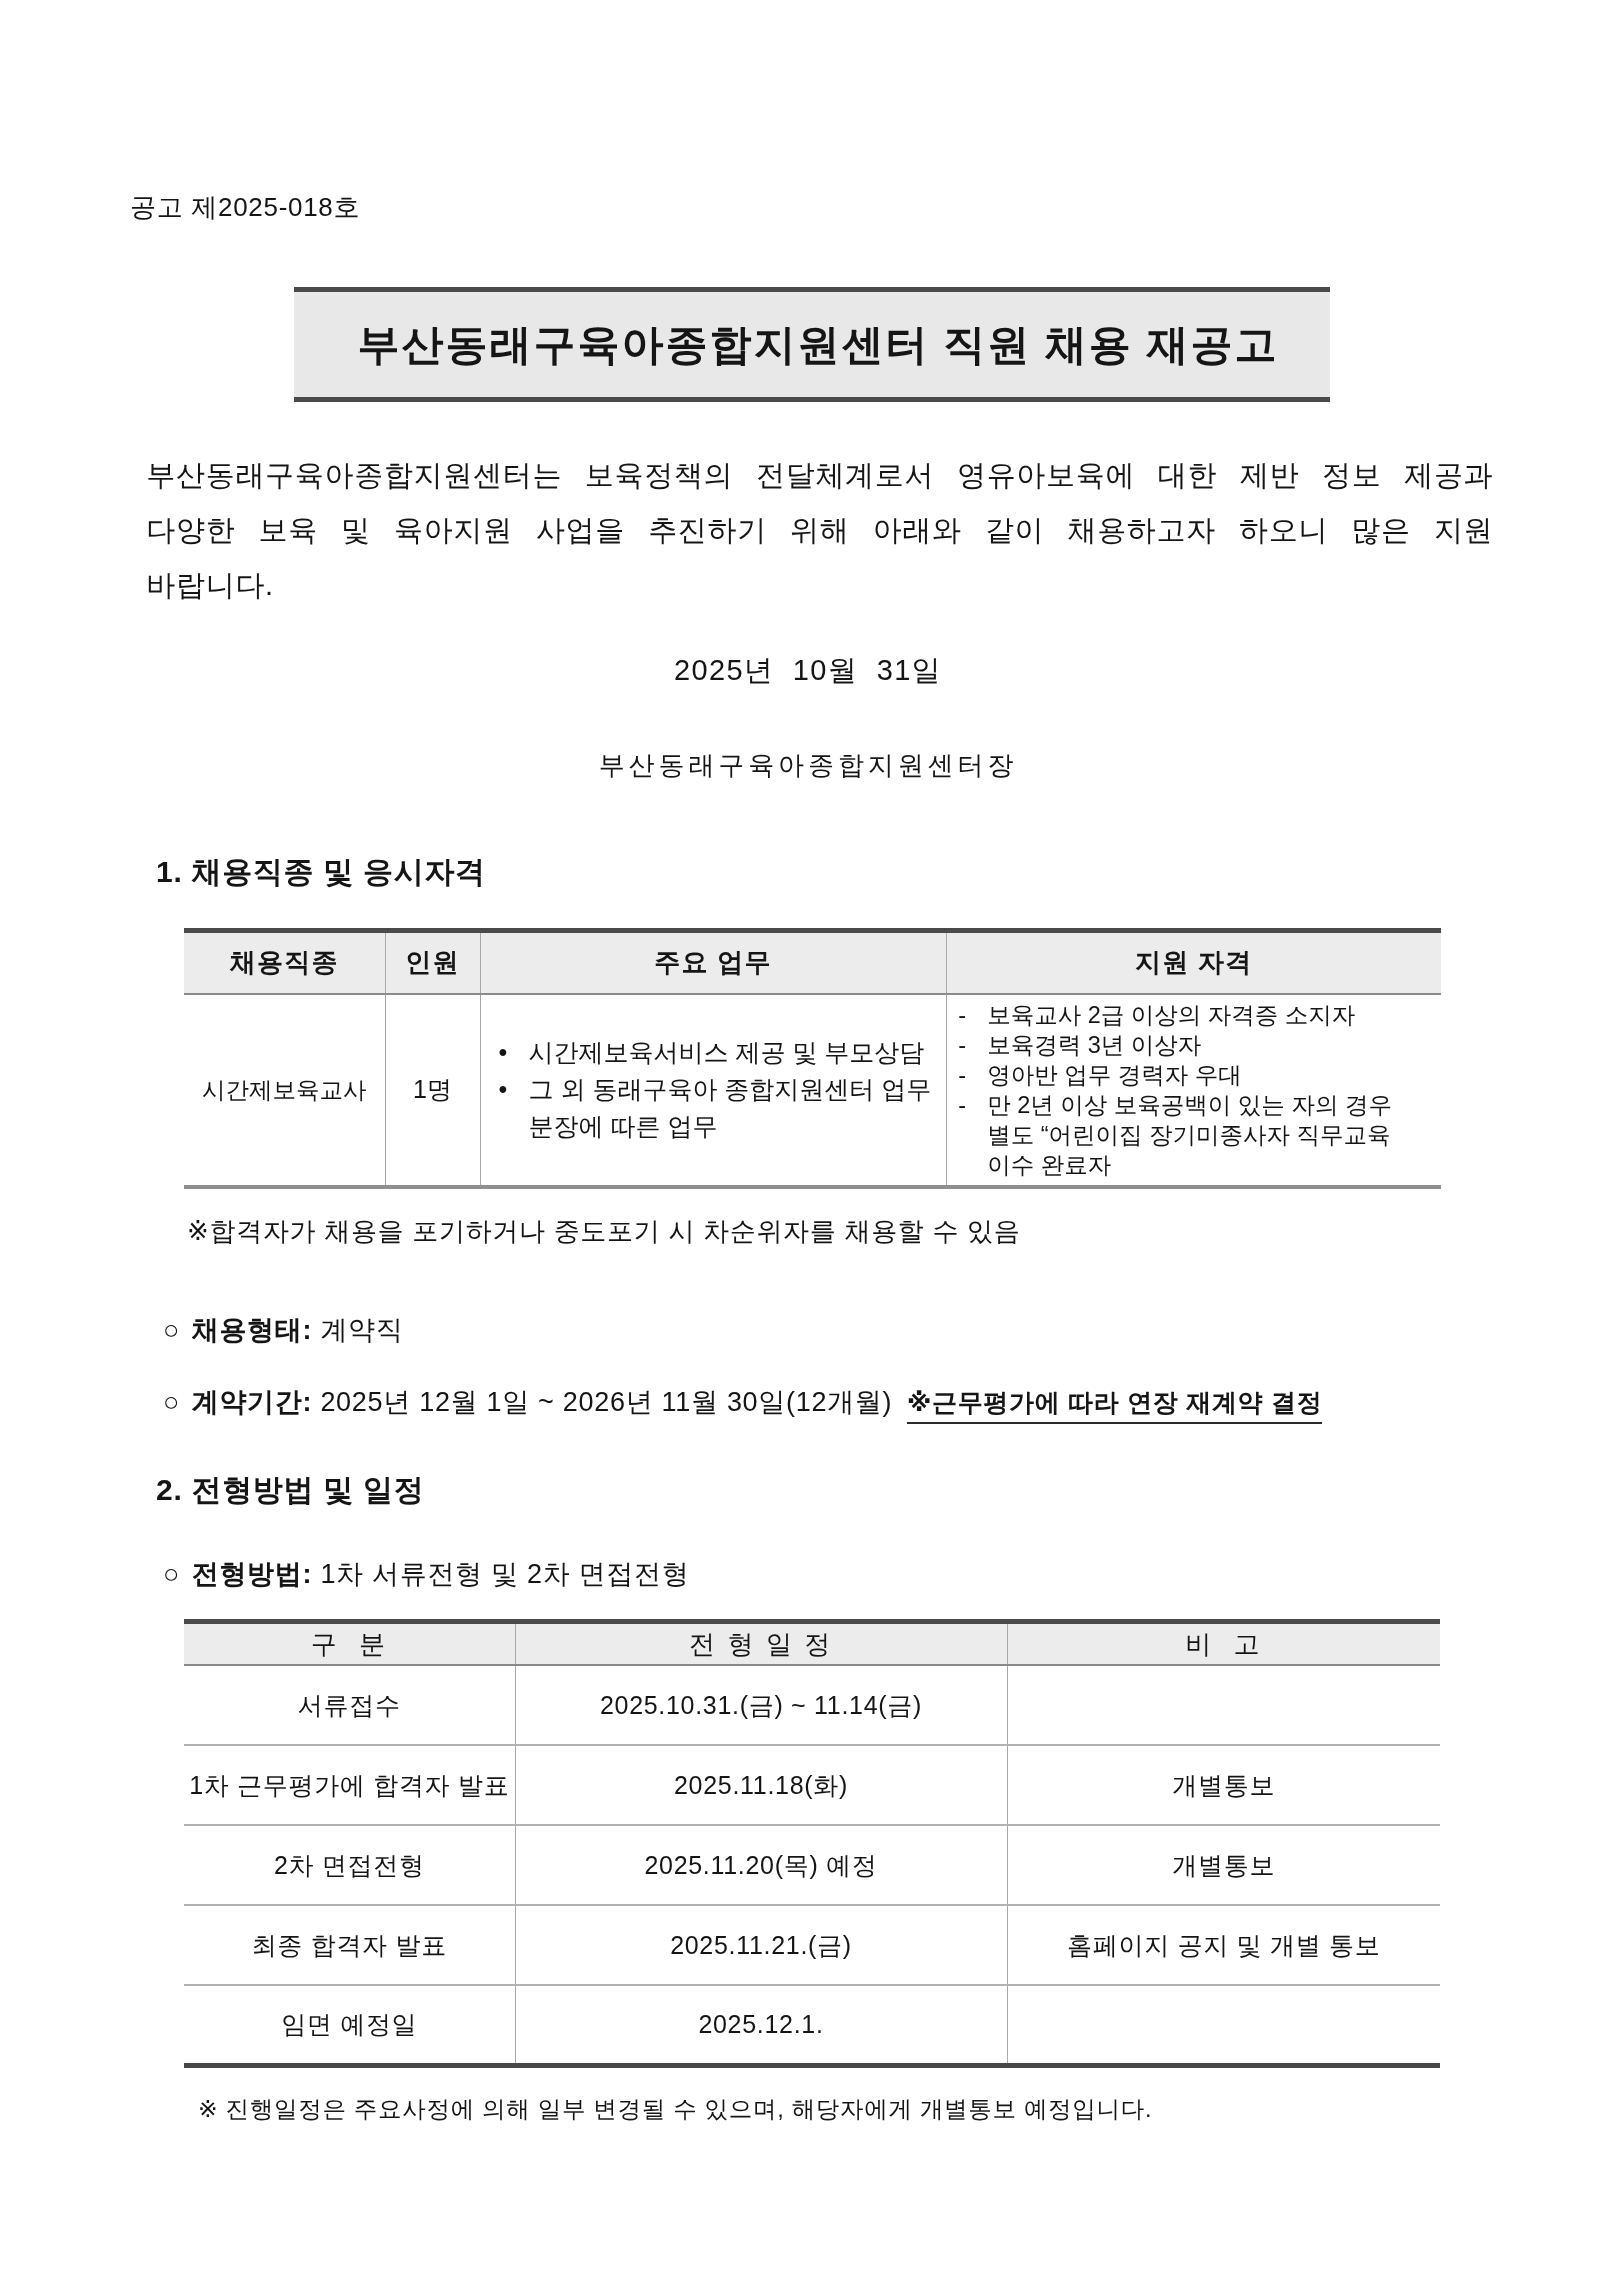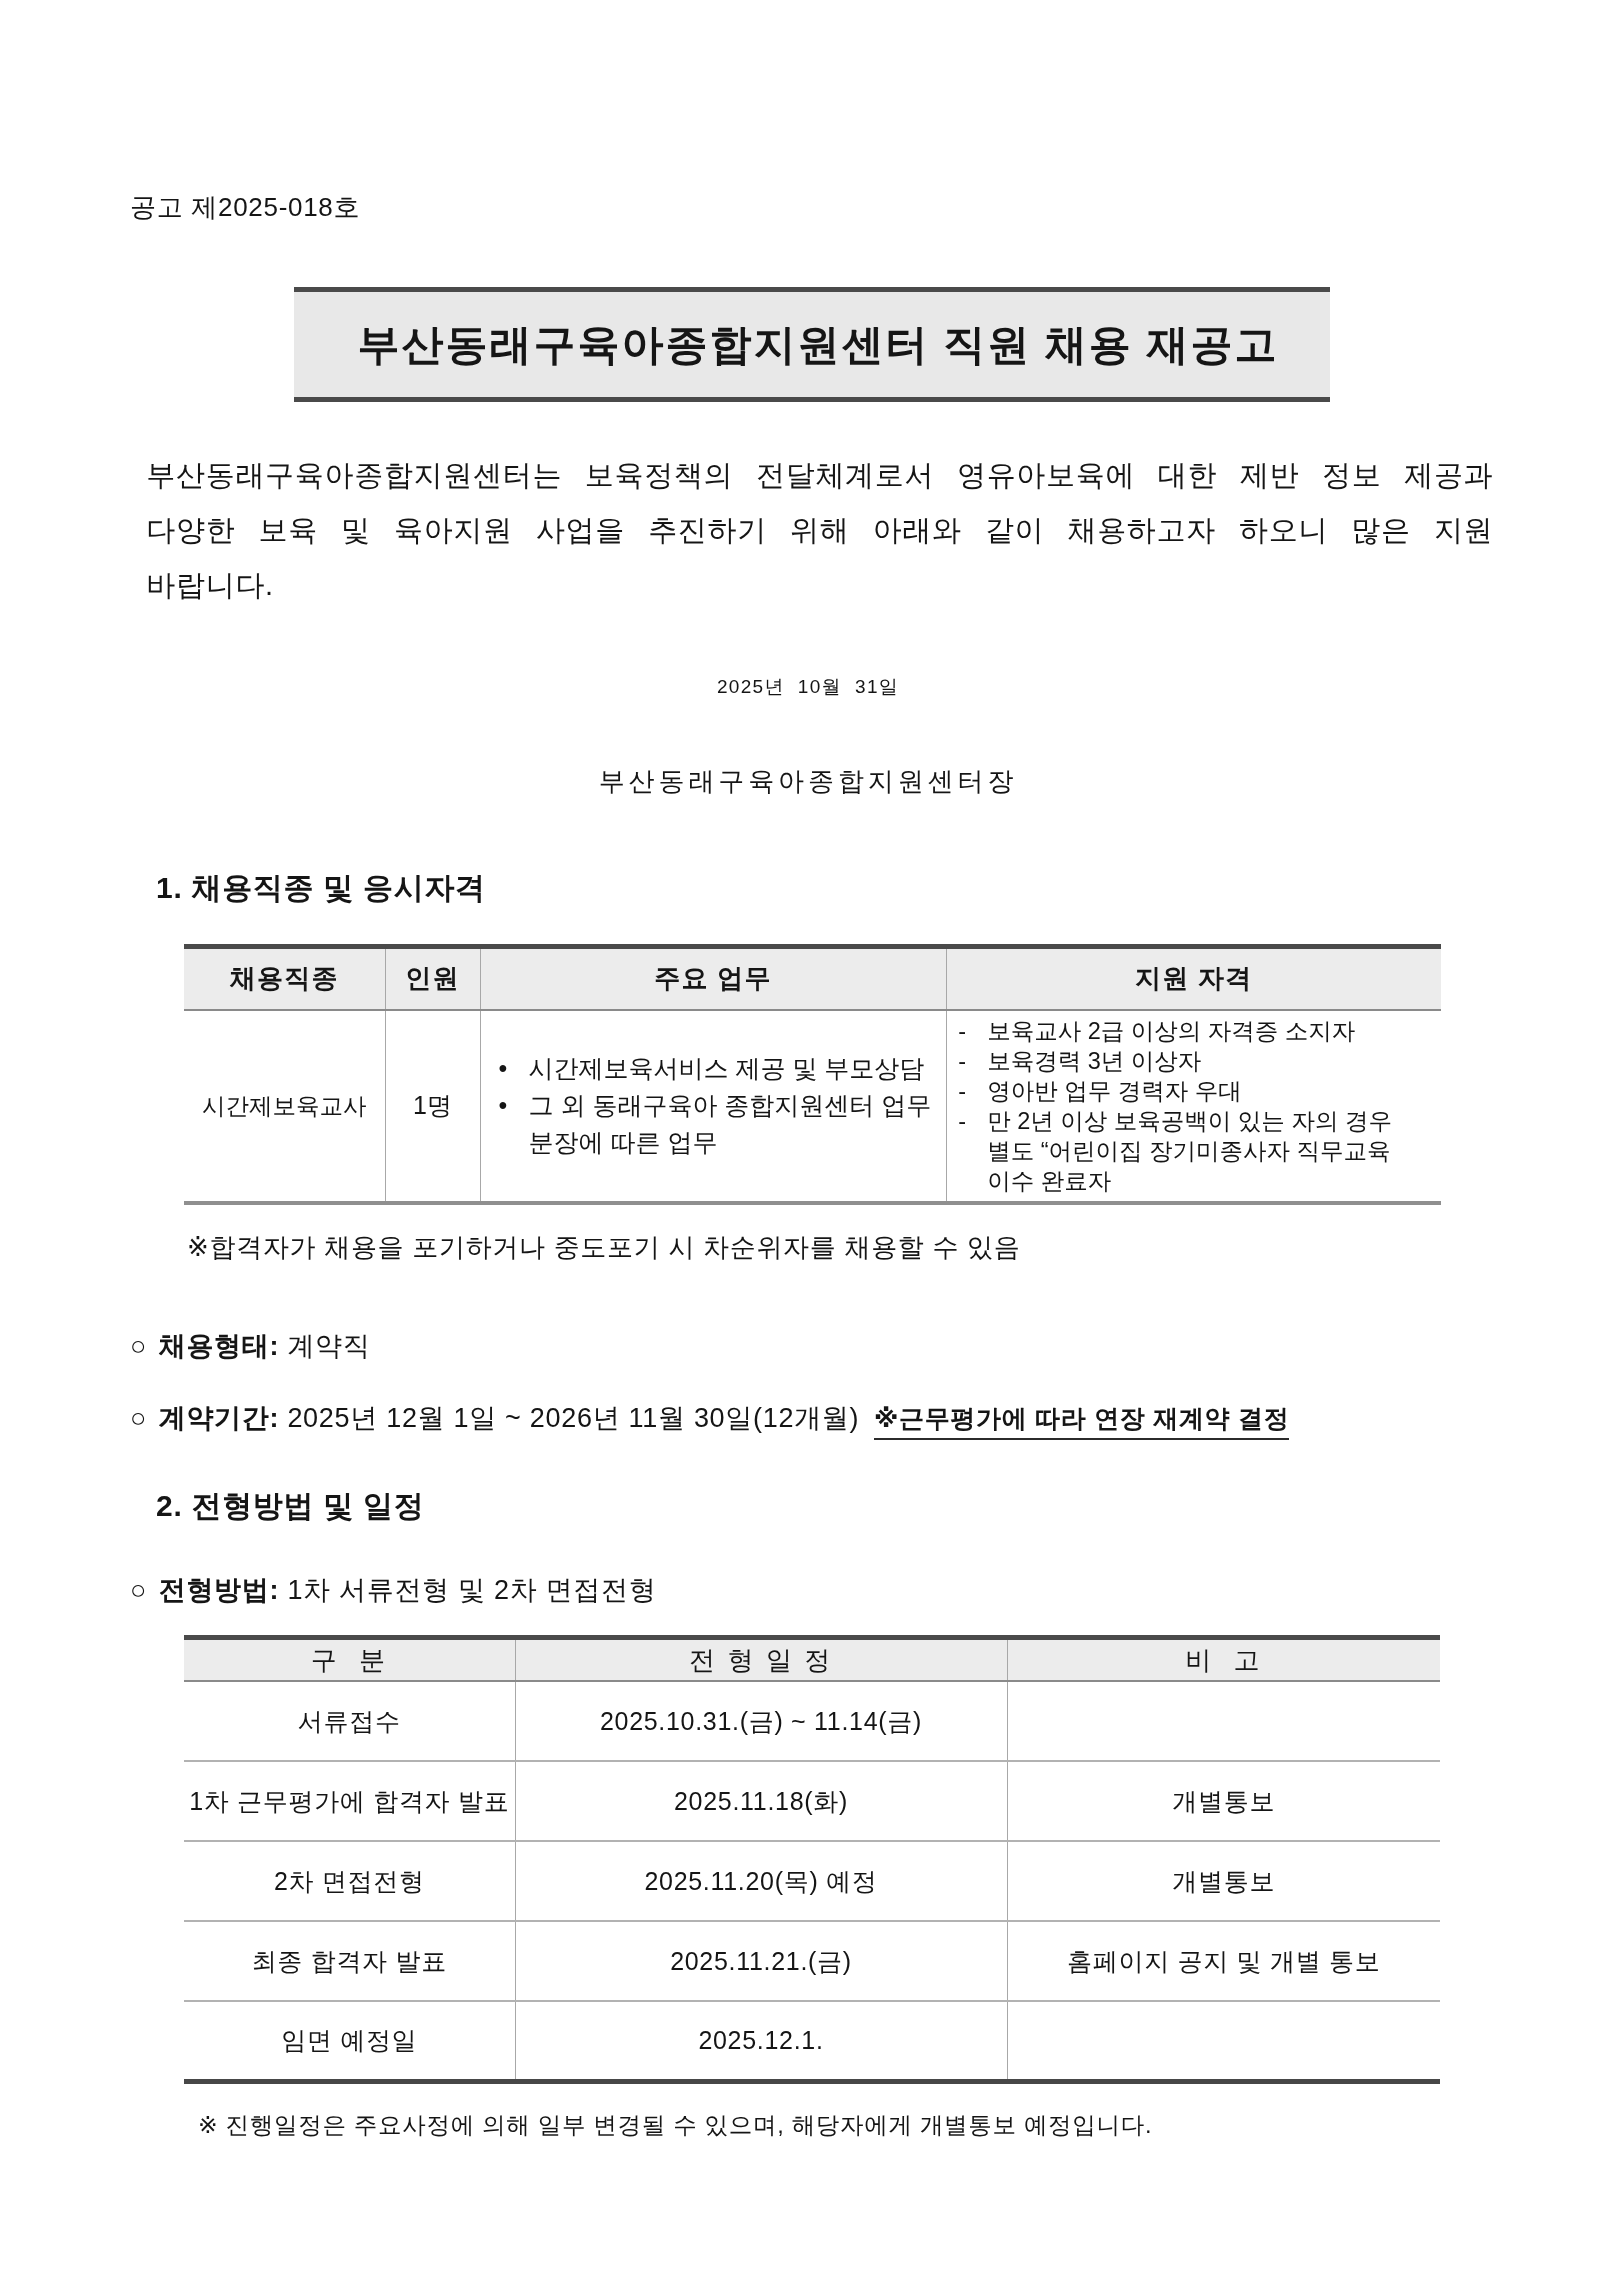--- a/index.html
+++ b/index.html
@@ -51,23 +51,23 @@
     width: 1347px;
     font-size: 29px;
     line-height: 55px;
     text-align: justify;
     word-break: keep-all;
     word-spacing: 5.2px;
     letter-spacing: 0.7px;
   }
 
   .doc-date {
-    margin-top: 58px;
+    margin-top: 42px;
     text-align: center;
-    font-size: 19px;
+    font-size: 29px;
     line-height: 31px;
     letter-spacing: 1.3px;
   }
   .doc-signature {
     margin-top: 61px;
     text-align: center;
     font-size: 26px;
     line-height: 37px;
     letter-spacing: 3.9px;
   }
@@ -118,20 +118,21 @@
   .qual-list .marker { width: 29px; text-align: left; }
 
   .note1 {
     margin: 26px 0 0 57px;
     font-size: 26px;
     line-height: 33px;
     letter-spacing: 0.7px;
   }
 
   .o-line {
+    margin-left: 33px;
     font-size: 27px;
     line-height: 34px;
     letter-spacing: 0.7px;
   }
   .o-line .o-marker { margin-right: 11.7px; }
   .o-line .o-label { font-weight: bold; }
   .o-line.line-emp { margin-top: 65px; }
   .o-line.line-contract { margin-top: 38px; }
   .o-line.line-method { margin-top: 49px; }
   .o-line.line-schedule { margin-top: 51px; }

